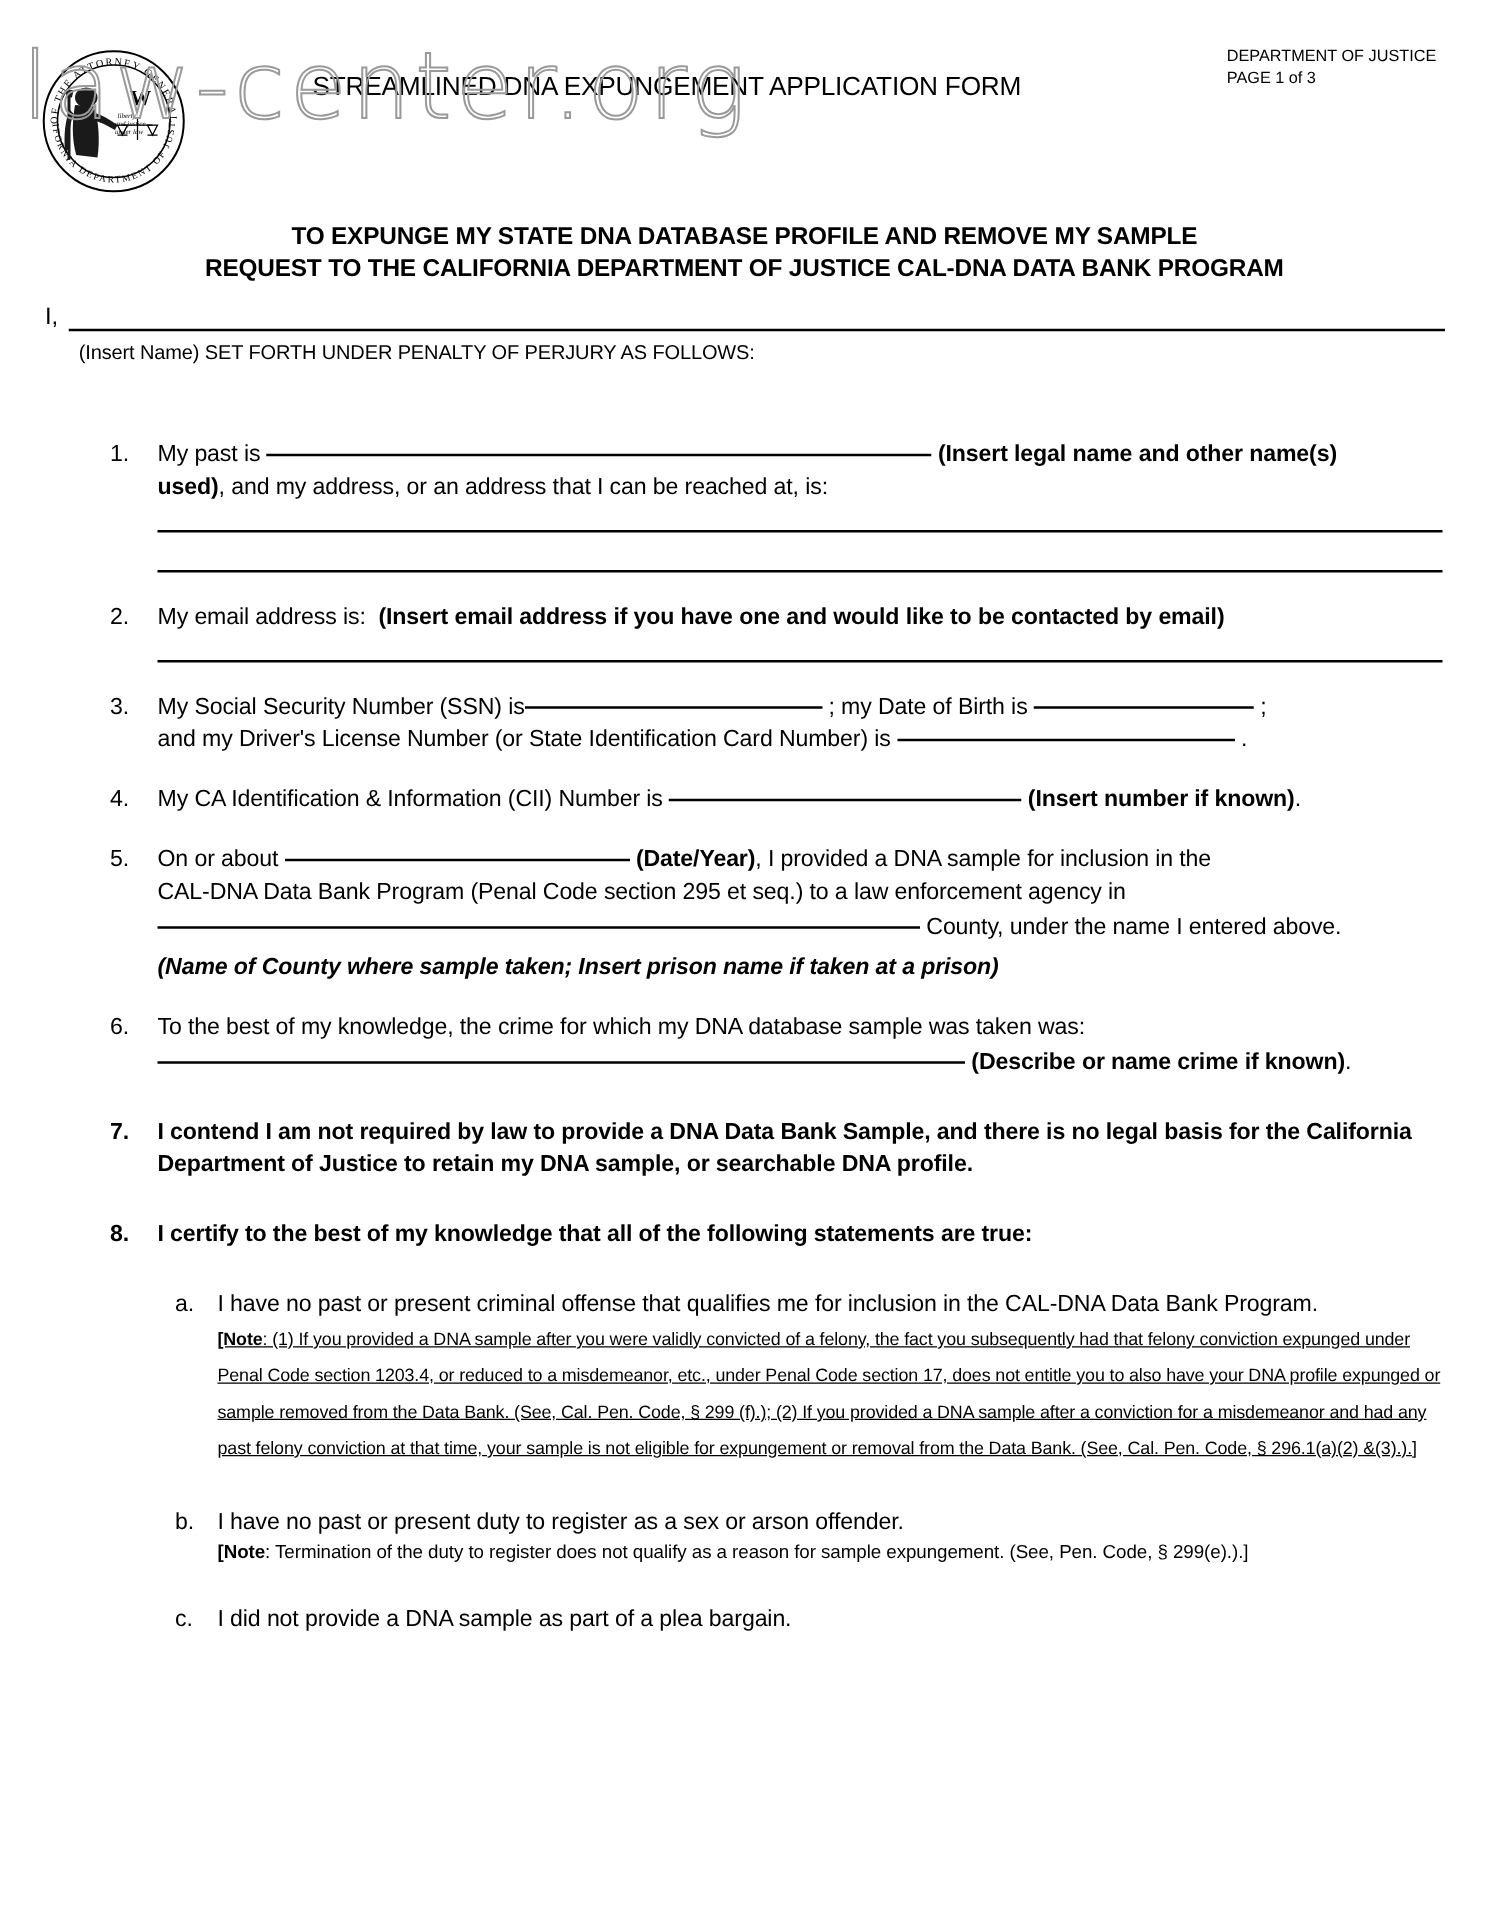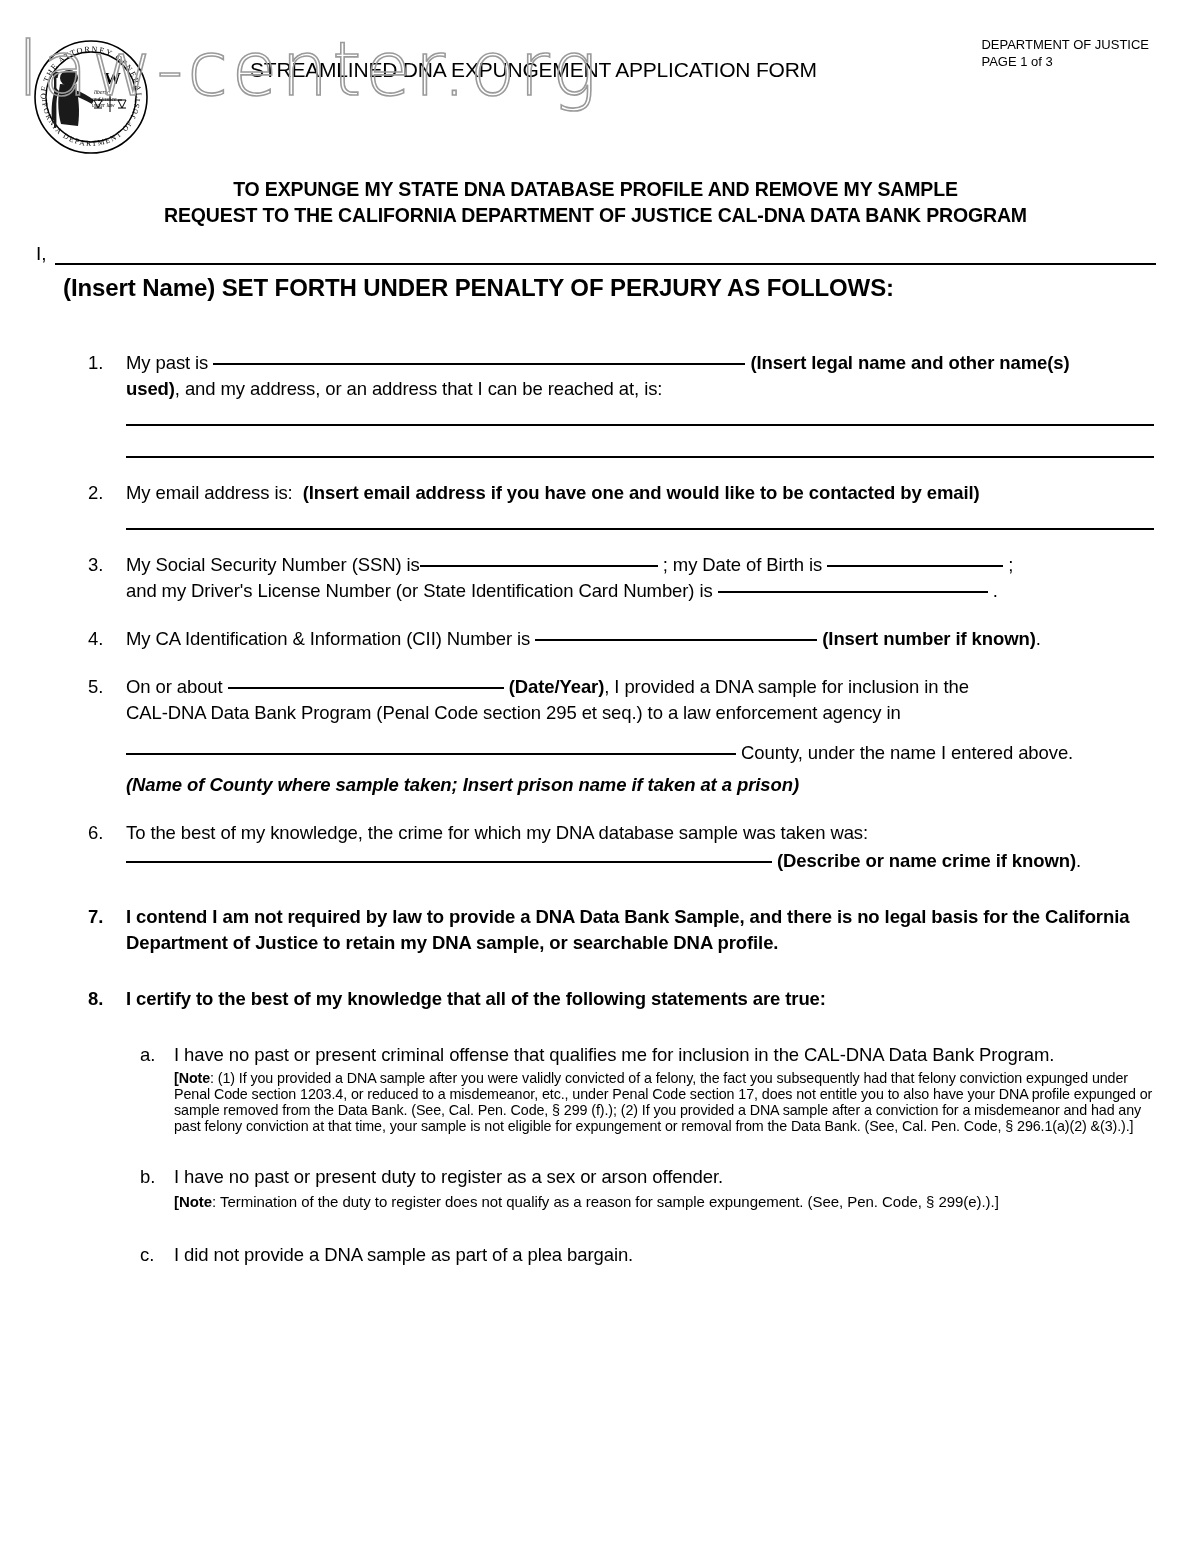--- a/index.html
+++ b/index.html
@@ -107,22 +107,22 @@
     flex: 0 0 auto;
   }
   .preamble-rule {
     flex: 1 1 auto;
     border-bottom: 2px solid #000;
     height: 17px;
   }
   .preamble-sub {
     margin-top: 9px;
     margin-left: 27px;
-    font-size: 24px;
-    font-weight: bold;
+    font-size: 16px;
+    font-weight: normal;
     letter-spacing: -0.1px;
   }
 
   
   .body {
     position: absolute;
     left: 88px;
     top: 350px;
     width: 1066px;
     font-size: 18.5px;
@@ -149,22 +149,23 @@
     height: 0;
   }
   .fullrule {
     border-bottom: 2px solid #000;
     height: 0;
     width: 100%;
   }
 
   .note {
     font-size: 14.3px;
-    line-height: 16px;
+    line-height: 29px;
     letter-spacing: -0.1px;
+    text-decoration: underline;
   }
   .note-sm {
     font-size: 15px;
     line-height: 20px;
     letter-spacing: -0.05px;
   }
   .gap-m  { height: 22px; }
   .gap-l  { height: 30px; }
 
   .sub-list {
@@ -308,21 +309,21 @@
     <div class="item">
       <span class="item-num">5.</span>
       <span class="item-body">
         <span>On or about</span>
         <span class="ln" style="width:276px;"></span>
         <span class="b">(Date/Year)</span><span>, I provided a DNA sample for inclusion in the</span>
         <br>
         <span>CAL-DNA Data Bank Program (Penal Code section 295 et seq.) to a law enforcement agency in</span>
       </span>
     </div>
-    <div style="margin-left:38px; margin-top:14px;">
+    <div style="margin-left:38px; margin-top:2px;">
       <span class="ln" style="width:610px;"></span>
       <span>County, under the name I entered above.</span>
     </div>
     <div style="margin-left:38px; margin-top:6px;font-style:italic;" class="b">(Name of County where sample taken; Insert prison name if taken at a prison)</div>
 
     <div class="gap-m"></div>
 
     <div class="item">
       <span class="item-num">6.</span>
       <span class="item-body">

